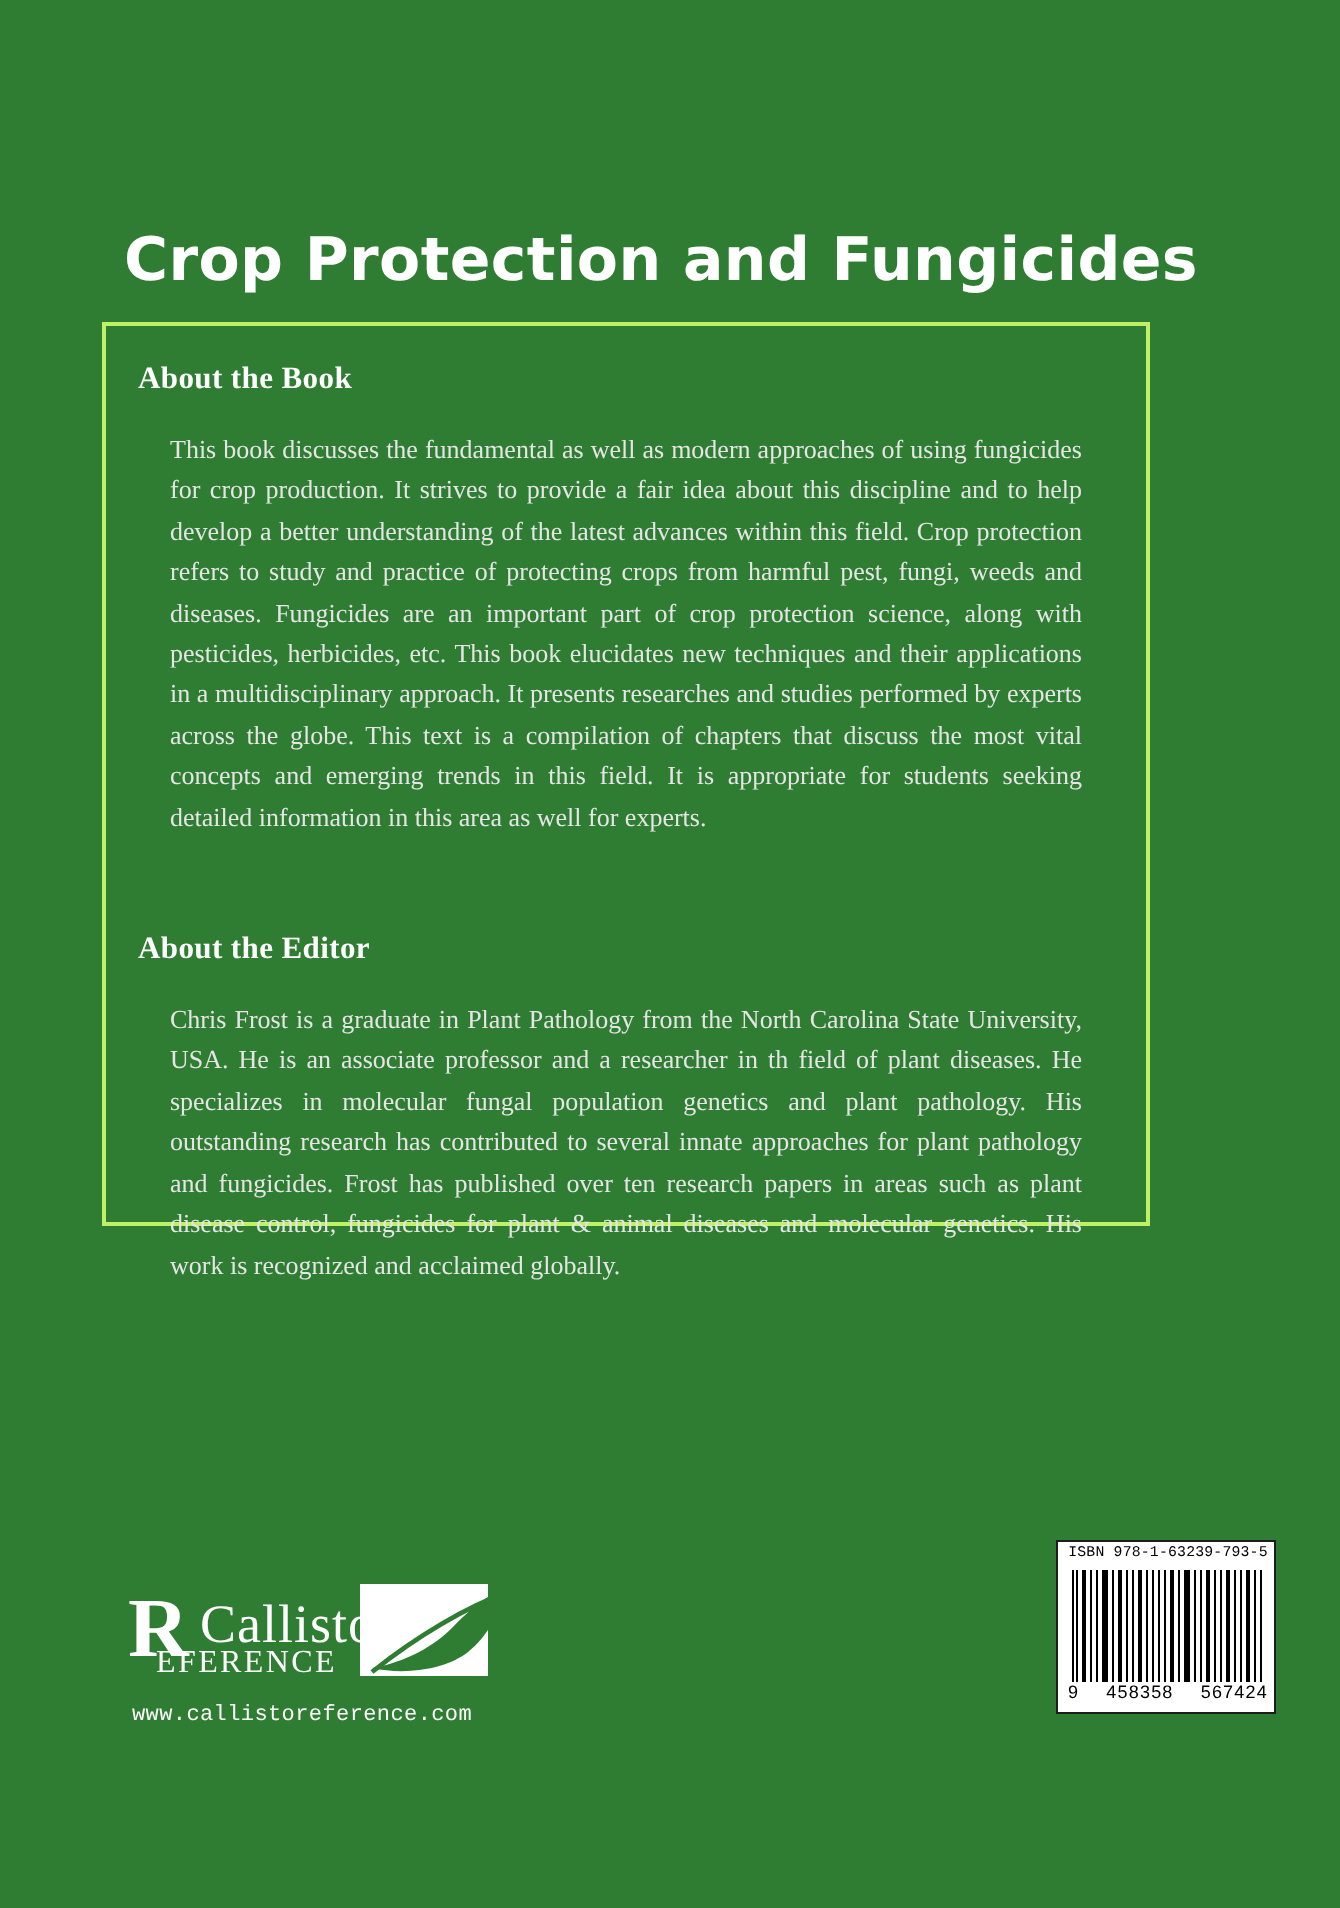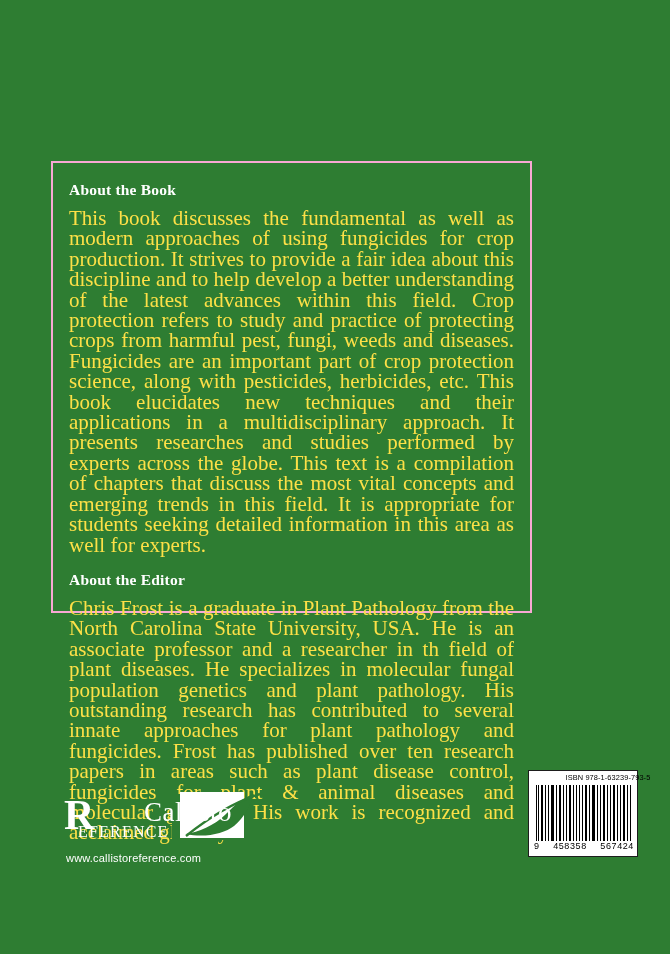--- a/index.html
+++ b/index.html
@@ -30,46 +30,46 @@
     font-family: "DejaVu Sans", sans-serif;
     font-weight: bold;
     font-size: 30px;
     letter-spacing: 0.2px;
     line-height: 38px;
   }
   .panel {
     position: absolute;
     left: 51px;
     top: 161px;
-    width: 481px;
+    width: 524px;
     height: 452px;
-    border: 2px solid #f9a8d4;
+    border: 2px solid #bef264;
     box-sizing: border-box;
   }
   .panel-inner {
     padding: 18px 16px 10px 16px;
   }
   .section-head {
     color: #ffffff;
     font-family: "Liberation Serif", serif;
     font-weight: bold;
     font-size: 15.5px;
     margin: 0 0 9px 0;
     letter-spacing: 0.2px;
   }
   .section-head.second {
-    margin-top: 16px;
+    margin-top: 47px;
   }
   .body-text {
-    color: #fde047;
-    font-family: "Liberation Serif", serif;
-    font-size: 21px;
+    color: #e5e5e5;
+    font-family: "Liberation Serif", serif;
+    font-size: 13px;
     line-height: 20.4px;
     text-align: justify;
-    margin: 0;
+    margin: 16px;
   }
   
   .logo-wrap {
     position: absolute;
     left: 64px;
     top: 792px;
     width: 220px;
     height: 80px;
   }
   .logo-green-box {
@@ -93,21 +93,20 @@
   }
   .logo-callisto {
     position: absolute;
     left: 36px;
     top: 6px;
     color: #ffffff;
     font-family: "Liberation Serif", serif;
     font-size: 27px;
     line-height: 28px;
     letter-spacing: 0.5px;
-    margin-left: 44px;
   }
   .logo-reference {
     position: absolute;
     left: 14px;
     top: 30px;
     color: #ffffff;
     font-family: "Liberation Serif", serif;
     font-size: 16px;
     line-height: 20px;
     letter-spacing: 1.2px;
@@ -117,46 +116,45 @@
     left: 116px;
     top: 0px;
     width: 96px;
     height: 52px;
   }
   .logo-url {
     position: absolute;
     left: 2px;
     top: 60px;
     color: #ffffff;
-    font-family: Liberation Sans, sans-serif;
+    font-family: Liberation Mono, monospace;
     font-size: 11px;
     letter-spacing: 0.2px;
   }
   
   .barcode-wrap {
     position: absolute;
     left: 528px;
     top: 770px;
     width: 110px;
     height: 87px;
     background: #ffffff;
     border: 1px solid #1d1d1d;
     box-sizing: border-box;
   }
   .isbn-line {
     position: absolute;
     left: 0;
     top: 2px;
     width: 110px;
     text-align: center;
-    font-family: Liberation Sans, sans-serif;
+    font-family: Liberation Mono, monospace;
     font-size: 7.4px;
     color: #000000;
     letter-spacing: 0.1px;
-    padding-left: 24px;
   }
   .bars {
     position: absolute;
     left: 7px;
     top: 14px;
     width: 96px;
     height: 56px;
   }
   .bars i {
     position: absolute;
@@ -178,20 +176,21 @@
     justify-content: space-between;
     padding: 0 3px;
     box-sizing: border-box;
   }
 </style>
 </head>
 <body>
 
 <div class="page">
 
+  <h1 class="title">Crop Protection and Fungicides</h1>
 
   <div class="panel">
     <div class="panel-inner">
       <div class="section-head">About the Book</div>
       <p class="body-text">This book discusses the fundamental as well as modern approaches of using fungicides for crop production. It strives to provide a fair idea about this discipline and to help develop a better understanding of the latest advances within this field. Crop protection refers to study and practice of protecting crops from harmful pest, fungi, weeds and diseases. Fungicides are an important part of crop protection science, along with pesticides, herbicides, etc. This book elucidates new techniques and their applications in a multidisciplinary approach. It presents researches and studies performed by experts across the globe. This text is a compilation of chapters that discuss the most vital concepts and emerging trends in this field. It is appropriate for students seeking detailed information in this area as well for experts.</p>
 
       <div class="section-head second">About the Editor</div>
       <p class="body-text">Chris Frost is a graduate in Plant Pathology from the North Carolina State University, USA. He is an associate professor and a researcher in th field of plant diseases. He specializes in molecular fungal population genetics and plant pathology. His outstanding research has contributed to several innate approaches for plant pathology and fungicides. Frost has published over ten research papers in areas such as plant disease control, fungicides for plant &amp; animal diseases and molecular genetics. His work is recognized and acclaimed globally.</p>
     </div>
   </div>

